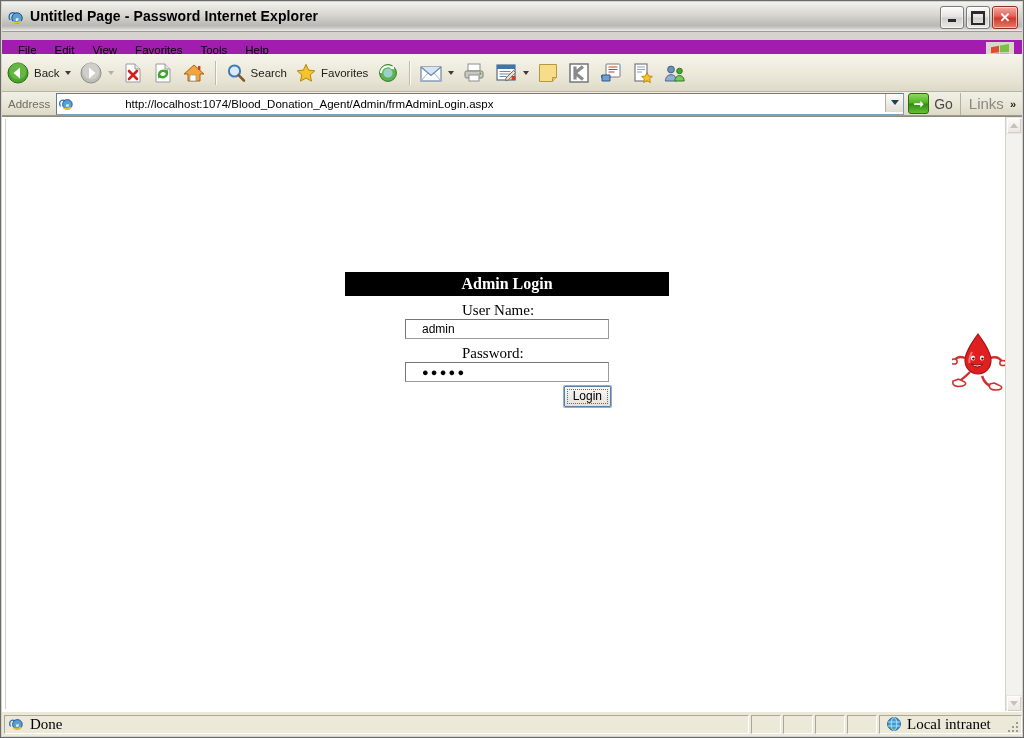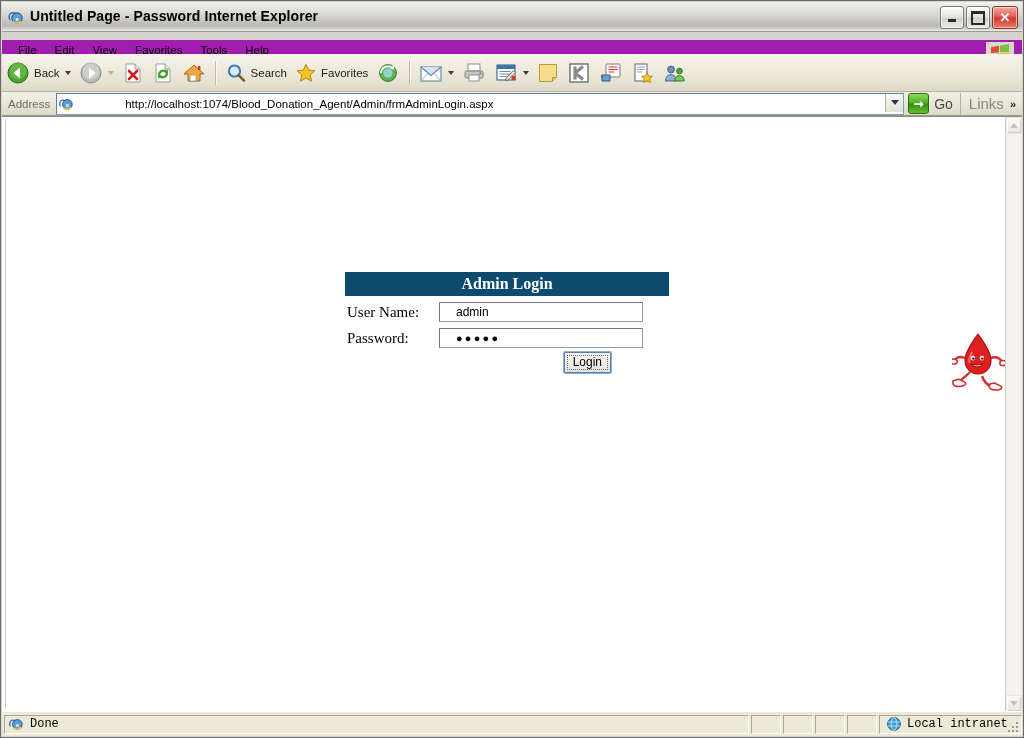--- a/index.html
+++ b/index.html
@@ -203,30 +203,31 @@
     overflow: hidden;
   }
 
   
   .login-table {
     position: absolute; left: 339px; top: 153px;
     width: 324px;
   }
   .login-head {
     height: 24px;
-    background: #0c4a6e;
+    background: #000000;
     display: flex; align-items: center; justify-content: center;
   }
   .login-head span {
     font-family: "Liberation Serif", serif;
     font-size: 16px; font-weight: bold; color: #ffffff;
   }
   .login-row {
     display: flex; align-items: center;
     margin-top: 6px;
+    flex-direction: column;
   }
   .login-row .field-label {
     width: 92px;
     font-family: "Liberation Serif", serif;
     font-size: 15px; color: #000;
     padding-left: 2px;
   }
   .txt-input {
     width: 170px; height: 18px;
     border: 1px solid #9a9a9a;
@@ -307,22 +308,22 @@
     border: 1px solid;
     border-color: #aca899 #ffffff #ffffff #aca899;
     margin: 0 0 0 2px;
     display: flex; align-items: center;
     box-sizing: border-box;
   }
   .sb-main { flex: 0 0 745px; padding-left: 4px; }
   .sb-small { width: 30px; }
   .sb-zone { flex: 1; padding-left: 6px; justify-content: flex-start; }
   .sb-text {
-    font-size: 12px; color: #000;
-    font-family: Liberation Mono, monospace;
+    font-size: 15px; color: #000;
+    font-family: Liberation Serif, serif;
     margin-left: 5px;
   }
   .grip {
     position: absolute; right: 2px; bottom: 2px;
     width: 14px; height: 14px;
   }
 </style>
 </head>
 <body>
 

